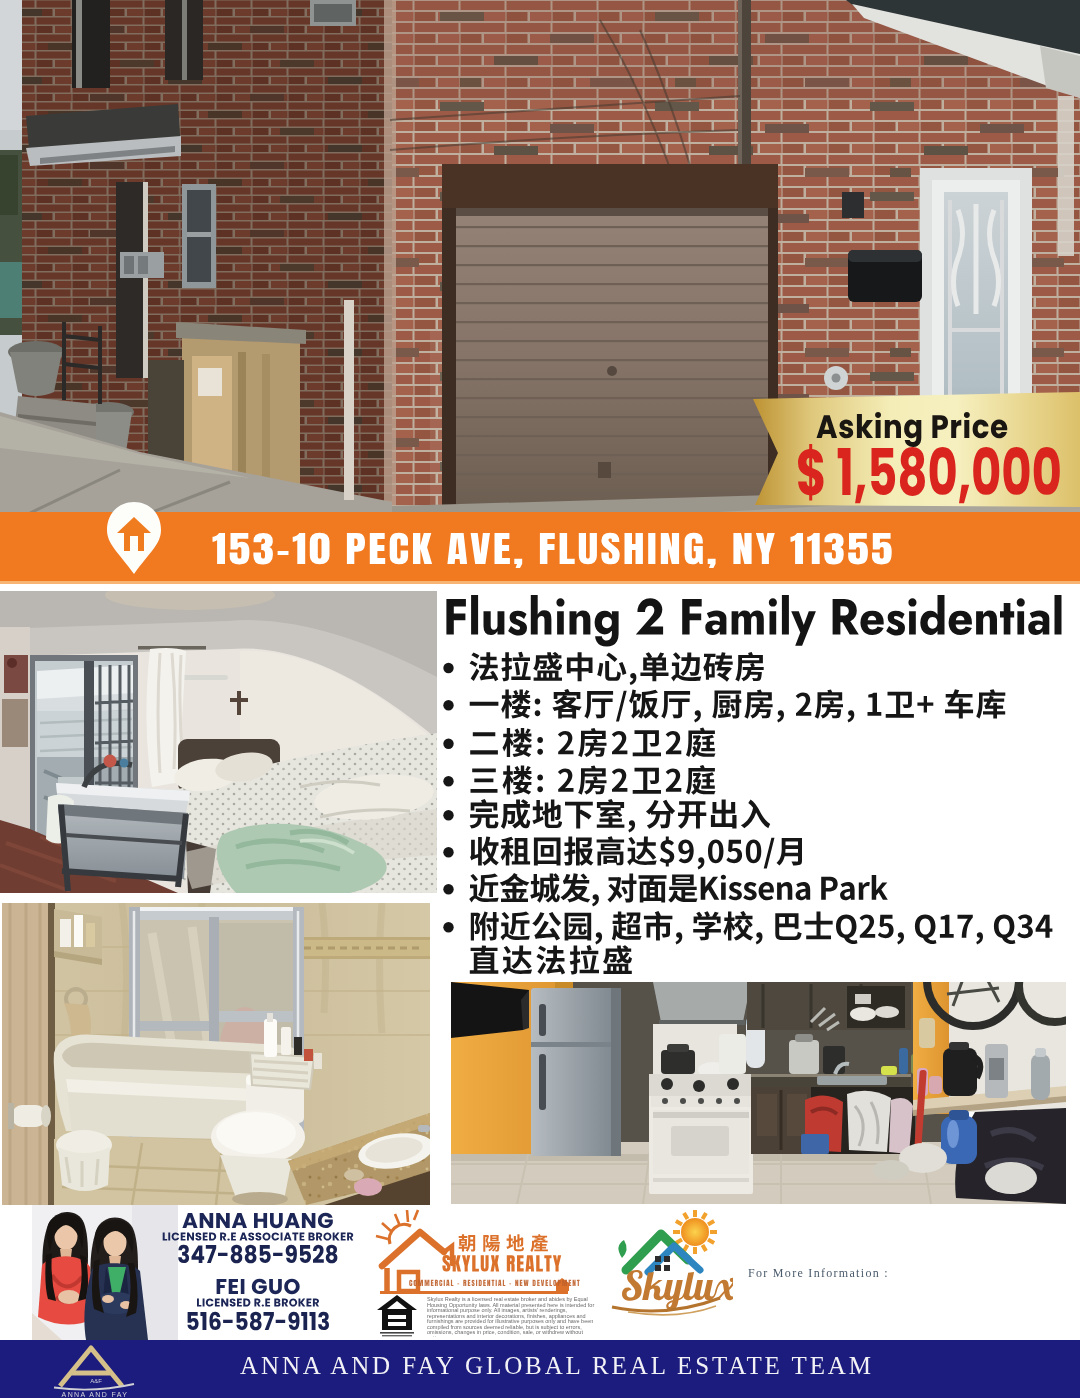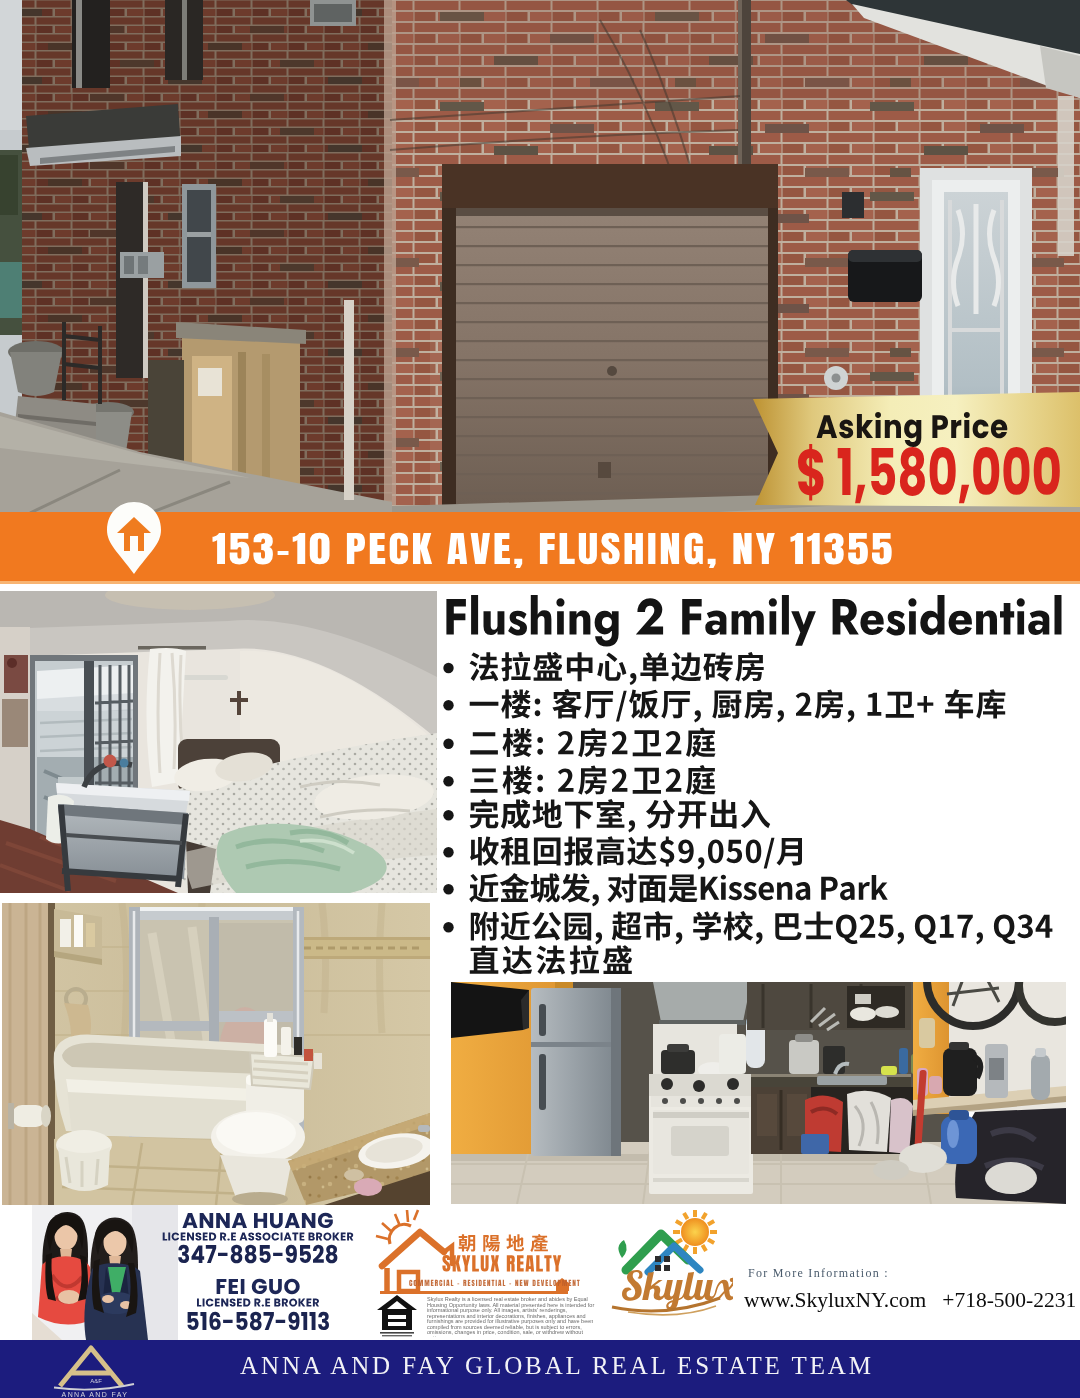--- a/index.html
+++ b/index.html
@@ -523,21 +523,20 @@
       <rect x="66" y="50" width="6" height="6" fill="#2c2c2c"></rect>
       <rect x="57" y="59" width="6" height="6" fill="#2c2c2c"></rect>
       <rect x="66" y="59" width="6" height="6" fill="#2c2c2c"></rect>
 <path d="M44.6 68.8Q44.6 70.6 43.8 71.7Q42.9 72.8 41.4 72.8Q40.2 72.8 39.5 72Q40.3 71.5 40.8 70.5Q41.3 69.6 41.3 68.6Q41.3 67.5 40.7 66.7Q40 65.9 38.4 65.9Q36.7 65.9 35.7 66.8Q34.7 67.7 34.7 69.5Q34.7 71 35.3 72.1Q36 73.2 37 74.2Q38 75.2 39.2 76.1Q40.4 77.1 41.4 78.3Q42.4 79.6 43 81.1Q43.7 82.7 43.7 84.8Q43.7 87.4 42.7 89.2Q41.8 91.1 40.2 92.3Q38.7 93.5 36.6 94.1Q34.6 94.7 32.4 94.7Q30.7 94.7 29.2 94.4Q27.6 94 26.5 93.2Q25.3 92.4 24.6 91.1Q24 89.8 24 88Q24 86.4 24.5 85.1Q25 83.9 25.8 83.1Q26.7 82.2 27.7 81.8Q28.8 81.4 29.8 81.4Q30.4 81.4 30.9 81.5Q31.5 81.6 32 81.9Q32.5 82.2 32.9 82.8Q33.2 83.3 33.4 84Q32.5 84 31.7 84.3Q30.8 84.5 30.2 84.9Q29.5 85.4 29 86.1Q28.6 86.9 28.6 87.9Q28.6 89.4 29.6 90.5Q30.6 91.5 32.6 91.5Q34.6 91.5 35.9 90.2Q37.2 88.8 37.2 86.3Q37.2 84.6 36.6 83.2Q36 81.8 35 80.7Q34.1 79.5 33.1 78.4Q32 77.3 31.1 76.2Q30.2 75.1 29.6 73.9Q29 72.6 29 71.2Q29 69.6 29.7 68.3Q30.4 67 31.6 66Q32.9 65.1 34.6 64.5Q36.3 64 38.2 64Q38.9 64 40 64.1Q41.1 64.3 42.1 64.8Q43.2 65.2 43.9 66.2Q44.6 67.2 44.6 68.8Z M64.6 74 56.6 79.6Q56.9 79.5 57.3 79.4Q57.6 79.4 57.9 79.4Q60.2 79.4 61.2 80.8Q62.3 82.2 62.3 84.1Q62.3 85.4 61.9 86.5Q61.5 87.7 61.5 88.9Q61.5 89.5 61.8 89.9Q62.2 90.4 63.1 90.4Q63.7 90.4 64.2 90.1Q64.7 89.8 65.1 89.4Q65.5 88.9 65.8 88.3Q66.1 87.6 66.4 86.8H68.1Q67.3 89.4 66.3 90.8Q65.3 92.3 64.3 93.1Q63.3 93.8 62.4 94Q61.4 94.2 60.8 94.2Q58.3 94.2 57 93.1Q55.7 91.9 55.7 89.7Q55.7 88.3 56.1 87.1Q56.4 85.8 56.4 84.6Q56.4 83.7 56.1 83.2Q55.8 82.6 55 82.6Q54.3 82.6 53.6 83Q52.9 83.4 52 84.1L50 94H44.2L50 66.8L55.9 66L52.9 80.1L60.6 74Z M84.8 74 80.8 92.6Q82.7 91.9 83.9 90.7Q85 89.4 85.9 86.8H87.6Q87 88.8 86.1 90.2Q85.3 91.5 84.4 92.3Q83.4 93.2 82.4 93.6Q81.4 94.1 80.5 94.3L79.9 97.2Q79.4 99.4 78.6 100.7Q77.8 102 76.8 102.7Q75.8 103.5 74.8 103.7Q73.7 104 72.7 104Q70.8 104 69.5 103Q68.2 102.1 68.2 100.1Q68.2 98.9 68.8 97.9Q69.4 97 70.3 96.2Q71.3 95.5 72.4 95Q73.6 94.5 74.7 94.2L75.2 92Q73.9 93.4 72.7 93.8Q71.4 94.2 70.4 94.2Q68.6 94.2 67.4 93.1Q66.1 92 66.1 89.4Q66.1 88.4 66.4 86.8L69.2 74H74.9L72 87.6Q71.9 88.1 71.9 88.6Q71.9 89.3 72.2 89.8Q72.4 90.4 73.1 90.4Q74.2 90.4 75 89.4Q75.8 88.5 76.2 87.1L79 74ZM70.4 99.6Q70.4 100 70.7 100.4Q71.1 100.9 71.8 100.9Q72.4 100.9 73 100Q73.7 99.1 74.1 97.3L74.3 96.2Q73.6 96.4 72.8 96.8Q72.1 97.1 71.6 97.5Q71 98 70.7 98.5Q70.4 99 70.4 99.6Z M96.1 66 91.5 87.6Q91.3 88.3 91.3 88.9Q91.3 89.7 91.7 90Q92.1 90.4 93 90.4Q94.1 90.4 95.1 89.4Q96.1 88.4 96.6 86.8H98.2Q97.4 89.3 96.3 90.7Q95.2 92.2 94 93Q92.8 93.8 91.7 94Q90.6 94.2 89.8 94.2Q88 94.2 86.8 93.1Q85.6 92 85.6 89.4Q85.6 88.4 85.9 86.8L90.2 66.8Z M114.9 74 112 87.6Q111.9 88.3 111.9 88.9Q111.9 89.7 112.3 90Q112.7 90.4 113.5 90.4Q114.7 90.4 115.5 89.4Q116.3 88.4 116.8 86.8H118.4Q117.6 89.3 116.5 90.7Q115.5 92.2 114.4 93Q113.3 93.8 112.2 94Q111.2 94.2 110.4 94.2Q108.7 94.2 107.7 93.3Q106.6 92.3 106.4 90.4Q105.7 91.7 104.9 92.4Q104.1 93.2 103.4 93.6Q102.6 94 101.9 94.1Q101.2 94.2 100.5 94.2Q98.7 94.2 97.5 93.1Q96.2 92 96.2 89.4Q96.2 88.4 96.6 86.8L99.3 74H105L102.2 87.6Q102 88.2 102 88.7Q102 89.4 102.3 89.9Q102.6 90.4 103.2 90.4Q104.4 90.4 105.2 89.4Q106 88.4 106.4 86.8L109.2 74Z M131.6 86.9Q131.8 88.8 132.4 89.6Q133 90.4 134 90.4Q135.2 90.4 136.2 89.4Q137.2 88.4 137.6 86.8H139.3Q138.5 89.2 137.5 90.6Q136.4 92 135.3 92.9Q134.2 93.7 133.1 94Q132 94.2 131.2 94.2Q129.4 94.2 128.1 92.6Q126.9 91 126.3 87.3L120.8 94H117.9L126 84.9L125.3 80.4Q125 78.4 124.7 77.7Q124.3 77.1 123.8 77.1Q123.2 77.1 122.5 77.7Q121.8 78.3 121.1 79.5Q120.3 80.7 119.6 82.5Q119 84.4 118.4 86.8H116.8Q117.2 84.6 118 82.3Q118.8 80 119.9 78.1Q121.1 76.2 122.6 75Q124.2 73.8 126.2 73.8Q127.4 73.8 128.2 74.3Q129 74.7 129.5 75.4Q130 76.1 130.2 77Q130.4 77.8 130.5 78.6L130.9 81.6Q132.6 79.7 133.4 78.3Q134.3 77 134.4 75.8Q134.2 75.9 134 75.9Q133.8 75.9 133.7 75.9Q132.6 75.9 132.2 75.3Q131.8 74.6 131.8 73.7Q131.8 72.6 132.6 72.2Q133.4 71.7 134.5 71.7Q135.1 71.7 135.5 72Q135.9 72.4 136.2 72.9Q136.5 73.4 136.6 74.1Q136.8 74.7 136.8 75.4Q136.8 76.3 136.4 77.2Q136.1 78.1 135.4 79.1Q134.7 80.2 133.6 81.4Q132.6 82.6 131.2 84.1Z" fill="#c27a32"></path>
 <path d="M14,101 Q70,112 122,92" stroke="#b5742e" stroke-width="3" fill="none"></path>
       <path d="M30,106 Q80,114 118,100" stroke="#cfa05e" stroke-width="1.6" fill="none"></path>
     </svg>
 
 <div class="abs" style="left:748px;top:1266px;white-space:nowrap;font-size:12px;letter-spacing:1.3px;color:#4a5b6c;font-family:Liberation Serif, serif;">For More Information :</div>
 
-<div class="abs" style="left:744px;top:1288px;white-space:nowrap;font-size:21.5px;color:#0c0c0c;font-family:'Liberation Serif',serif;">www.SkyluxNY.com&nbsp;&nbsp; +718-500-2231</div>
 
 
 <div class="abs" style="left:0;top:1340px;width:1080px;height:58px;background:#1c1c7e"></div>
 
 <svg class="abs" style="left:50px;top:1343px" width="92" height="55" viewBox="0 0 92 55">
       <path d="M10,43 L41,5 L72,43" stroke="#d6c08a" stroke-width="5" fill="none" stroke-linejoin="round"></path>
       <path d="M22,30 L60,30" stroke="#d6c08a" stroke-width="5"></path>
       <path d="M4,44.5 Q44,50 84,41" stroke="#cfcfd4" stroke-width="1.8" fill="none"></path>
       <text x="46" y="40" font-size="6" fill="#d2d2de" font-family="Liberation Sans" text-anchor="middle">A&amp;F</text>
       <text x="45" y="53.5" font-size="7" letter-spacing="1.4" fill="#d8d8de" font-family="Liberation Sans" text-anchor="middle">ANNA AND FAY</text>

